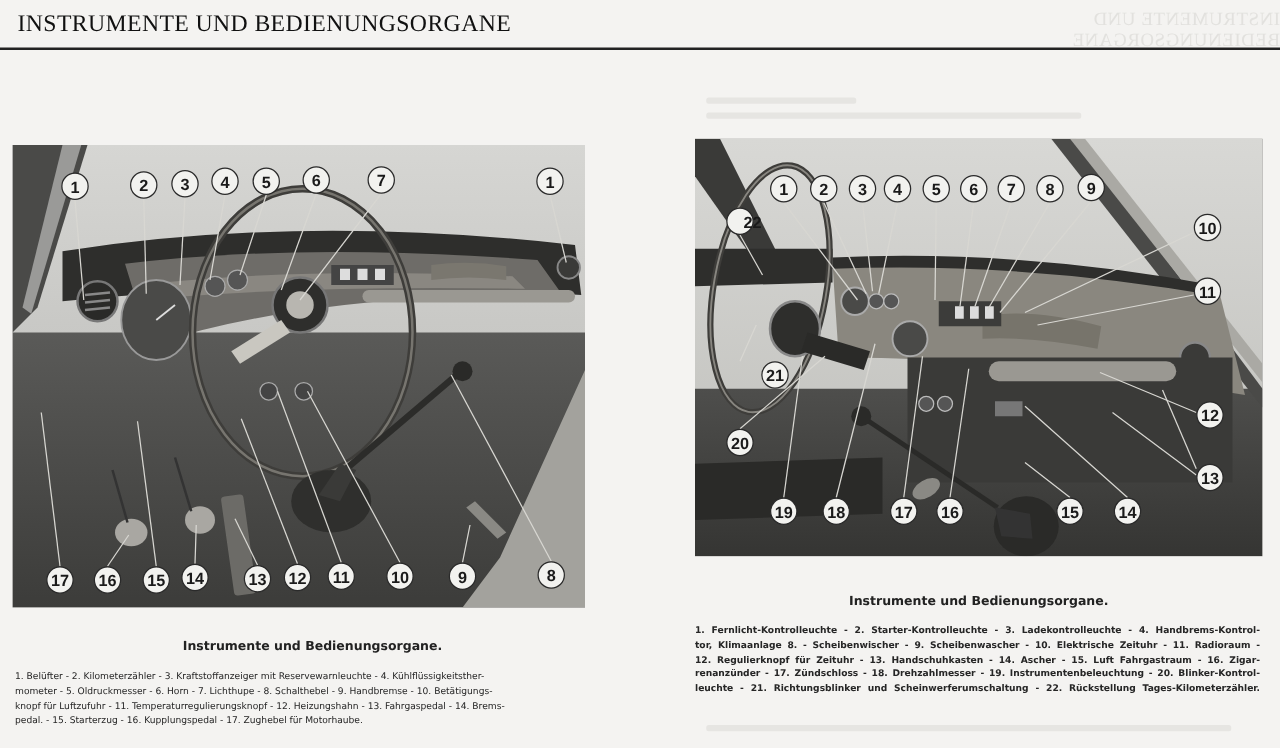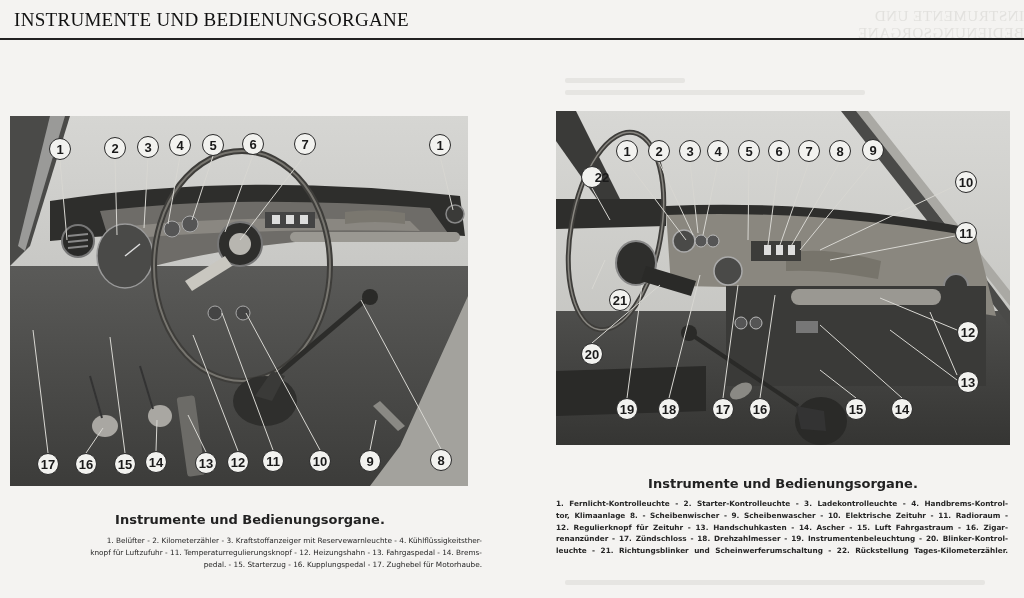--- a/index.html
+++ b/index.html
@@ -35,27 +35,27 @@
   .photo svg { position: absolute; left: 0; top: 0; }
   .callout {
     position: absolute; width: 22px; height: 22px; margin-left: -11px; margin-top: -11px;
     border-radius: 50%; background: #f2f2ef; border: 1.5px solid #2a2a2a;
     display: flex; align-items: center; justify-content: center;
     font-family: "Liberation Sans", sans-serif; font-size: 13px; font-weight: bold; color: #1a1a1a;
     box-sizing: border-box;
   }
   .caption-title {
     position: absolute; text-align: center;
-    font-family: "DejaVu Sans", sans-serif; font-weight: bold; font-size: 13px; color: #222;
+    font-family: "DejaVu Sans", sans-serif; font-weight: bold; font-size: 10px; color: #222;
   }
   .caption-body {
     position: absolute; font-family: "DejaVu Sans", sans-serif;
     font-size: 7.3px; line-height: 11.8px; color: #262626;
   }
-  .caption-body.center { text-align: right; }
+  .caption-body.center { text-align: left; }
   .caption-body.justify { text-align: justify; text-align-last: justify; font-weight: bold; }
   .caption-body .line { display: block; white-space: nowrap; }
   .ghost-text {
     position: absolute; height: 5px; background: #e6e5e2; border-radius: 2px;
   }
 </style>
 </head>
 <body>
 
 <div class="page-header">
@@ -163,20 +163,21 @@
   <div class="callout" style="left:238px;top:462px;">12</div>
   <div class="callout" style="left:273px;top:461px;">11</div>
   <div class="callout" style="left:320px;top:461px;">10</div>
   <div class="callout" style="left:370px;top:461px;">9</div>
   <div class="callout" style="left:441px;top:460px;">8</div>
 </div>
 
 <div class="caption-title" style="left:10px;top:512px;width:480px;">Instrumente und Bedienungsorgane.</div>
 <div class="caption-body center" style="left:12px;top:535px;width:470px;">
   <span class="line">1. Belüfter - 2. Kilometerzähler - 3. Kraftstoffanzeiger mit Reservewarnleuchte - 4. Kühlflüssigkeitsther-</span>
+  <span class="line">mometer - 5. Oldruckmesser - 6. Horn - 7. Lichthupe - 8. Schalthebel - 9. Handbremse - 10. Betätigungs-</span>
   <span class="line">knopf für Luftzufuhr - 11. Temperaturregulierungsknopf - 12. Heizungshahn - 13. Fahrgaspedal - 14. Brems-</span>
   <span class="line">pedal. - 15. Starterzug - 16. Kupplungspedal - 17. Zughebel für Motorhaube.</span>
 </div>
 
 <div class="photo" style="left:556px;top:111px;width:454px;height:334px;">
   <svg width="454" height="334" viewBox="0 0 454 334">
     <defs>
       <linearGradient id="skyR" x1="0" y1="0" x2="0" y2="1">
         <stop offset="0" stop-color="#d8d8d5"></stop>
           <stop offset="1" stop-color="#bdbdb9"></stop>

